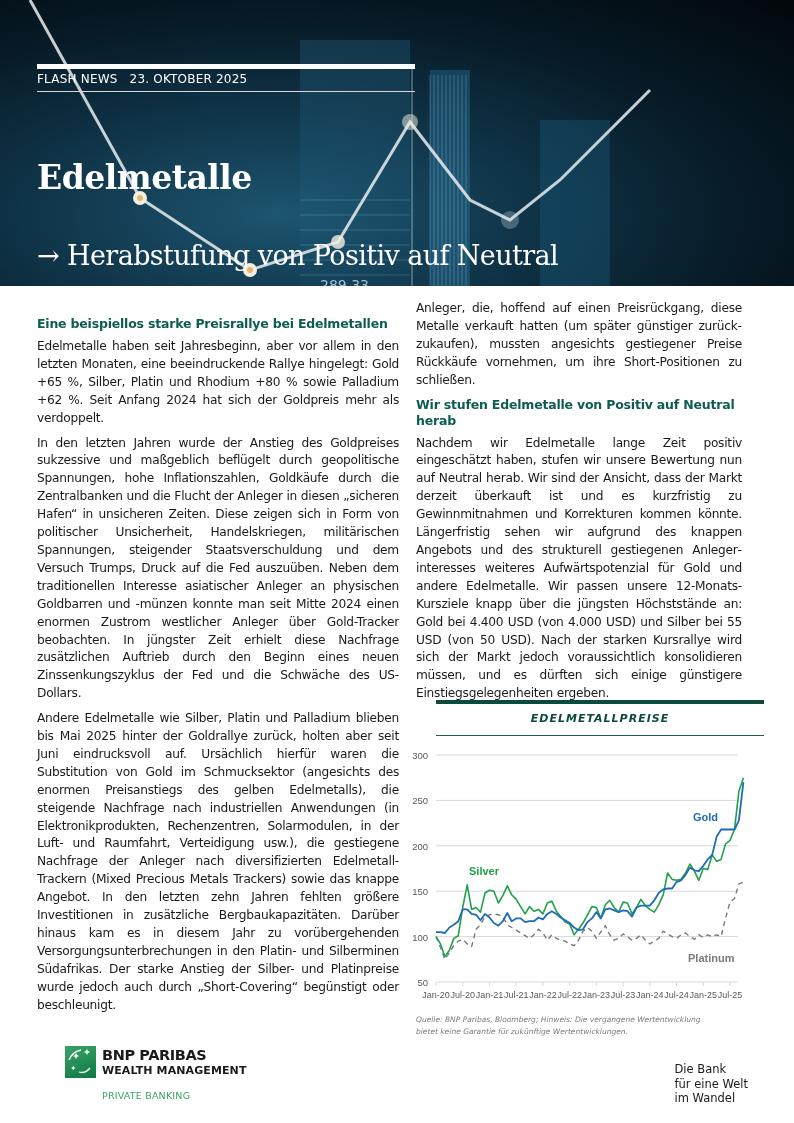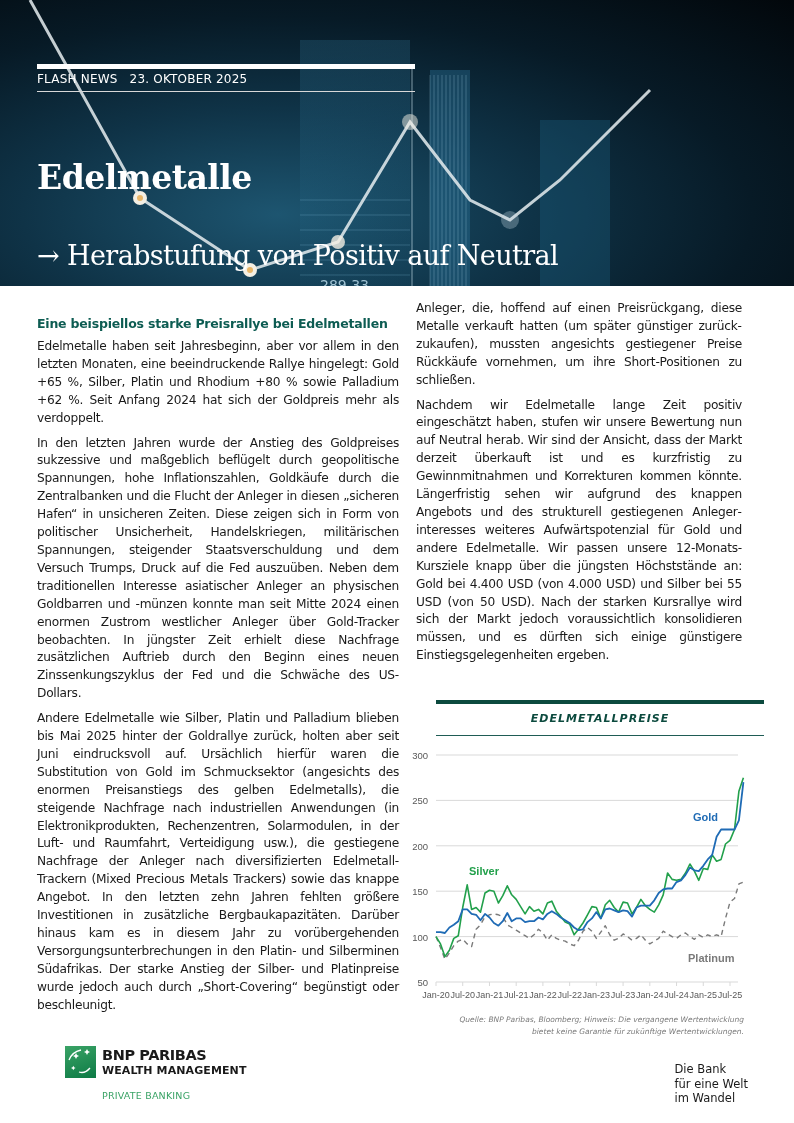--- a/index.html
+++ b/index.html
@@ -21,21 +21,21 @@
   .col.right { left: 416px; top: 300px; width: 326px; }
   .col h2 { font-family: "DejaVu Sans", sans-serif; font-size: 12.5px; font-weight: bold; color: #0d5c52; margin-bottom: 6px; line-height: 16px; letter-spacing: -0.2px; text-align: left; }
   .col p { margin-bottom: 7px; letter-spacing: -0.25px; }
   .col.right h2 { margin-top: 4px; }
 
   .chart-box { position: absolute; left: 436px; top: 700px; width: 328px; font-style: italic; }
   .chart-box .bar-top { height: 4px; background: #0c4a3e; }
   .chart-box .chart-title { font-family: "DejaVu Sans", sans-serif; font-weight: bold; font-size: 11px; color: #0c4a3e; text-align: center; letter-spacing: 1px; margin-top: 8px; height: 18px; }
   .chart-box .bar-bottom { height: 1px; background: #1f5c55; margin-top: 5px; }
   .chart-svg { position: absolute; left: 410px; top: 740px; }
-  .source { position: absolute; left: 416px; top: 1014px; width: 328px; font-family: "DejaVu Sans", sans-serif; font-style: italic; font-size: 7.5px; color: #7a7a7a; text-align: right; line-height: 12px; }
+  .source { position: absolute; left: 416px; top: 1014px; width: 328px; font-family: "DejaVu Sans", sans-serif; font-style: italic; font-size: 7.5px; color: #7a7a7a; text-align: left; line-height: 12px; }
 
   .footer-logo { position: absolute; left: 65px; top: 1046px; width: 170px; height: 60px; }
   .footer-logo .mark { position: absolute; left: 0; top: 0; width: 31px; height: 32px; background: linear-gradient(160deg, #3aa366 0%, #0d7a45 100%); }
   .footer-logo .bnp { position: absolute; left: 37px; top: 1px; font-family: "DejaVu Sans", sans-serif; font-weight: bold; font-size: 14.5px; color: #1a1a1a; letter-spacing: -0.4px; white-space: nowrap; }
   .footer-logo .wm { position: absolute; left: 37px; top: 18px; font-family: "DejaVu Sans", sans-serif; font-weight: bold; font-size: 11px; color: #1a1a1a; letter-spacing: 0.1px; white-space: nowrap; }
   .footer-logo .pb { position: absolute; left: 37px; top: 44px; font-family: "DejaVu Sans", sans-serif; font-size: 9.5px; color: #3aa366; letter-spacing: 0.2px; white-space: nowrap; }
   .tagline { position: absolute; right: 46px; top: 1062px; font-family: "DejaVu Sans", sans-serif; font-size: 11.5px; color: #1a1a1a; line-height: 14.5px; }
   .tagline div { white-space: nowrap; }
 </style>
 </head>
@@ -100,20 +100,21 @@
 
 <div class="col left">
   <h2>Eine beispiellos starke Preisrallye bei Edelmetallen</h2>
   <p>Edelmetalle haben seit Jahresbeginn, aber vor allem in den letzten Monaten, eine beeindruckende Rallye hin­gelegt: Gold +65 %, Silber, Platin und Rhodium +80 % sowie Palladium +62 %. Seit Anfang 2024 hat sich der Goldpreis mehr als verdoppelt.</p>
   <p>In den letzten Jahren wurde der Anstieg des Goldpreises sukzessive und maßgeblich beflügelt durch geopolitische Spannungen, hohe Inflationszahlen, Goldkäufe durch die Zentralbanken und die Flucht der Anleger in diesen „sicheren Hafen“ in unsicheren Zeiten. Diese zeigen sich in Form von politischer Unsicherheit, Handelskriegen, militärischen Spannun­gen, steigender Staatsverschuldung und dem Versuch Trumps, Druck auf die Fed auszuüben. Neben dem traditionellen Interesse asiatischer Anleger an physischen Goldbarren und -münzen konnte man seit Mitte 2024 einen enormen Zustrom westlicher Anleger über Gold-Tracker beobachten. In jüngster Zeit erhielt diese Nachfrage zusätzlichen Auftrieb durch den Beginn eines neuen Zinssenkungszyklus der Fed und die Schwäche des US-Dollars.</p>
   <p>Andere Edelmetalle wie Silber, Platin und Palladium blieben bis Mai 2025 hinter der Goldrallye zurück, holten aber seit Juni eindrucksvoll auf. Ursächlich hierfür waren die Substitution von Gold im Schmucksektor (angesichts des enormen Preisanstiegs des gelben Edelmetalls), die steigende Nachfrage nach industriellen Anwendungen (in Elektronikprodukten, Rechenzentren, Solarmodulen, in der Luft- und Raum­fahrt, Verteidigung usw.), die gestiegene Nachfrage der Anleger nach diversifizierten Edelmetall-Trackern (Mixed Precious Metals Trackers) sowie das knappe Angebot. In den letzten zehn Jahren fehlten größere Investitionen in zusätzliche Bergbaukapazitäten. Darüber hinaus kam es in diesem Jahr zu vorüber­gehenden Versorgungsunterbrechungen in den Platin- und Silberminen Südafrikas. Der starke Anstieg der Silber- und Platinpreise wurde jedoch auch durch „Short-Covering“ begünstigt oder beschleunigt.</p>
 </div>
 
 <div class="col right">
   <p>Anleger, die, hoffend auf einen Preisrückgang, diese Metalle verkauft hatten (um später günstiger zurück­zukaufen), mussten angesichts gestiegener Preise Rückkäufe vornehmen, um ihre Short-Positionen zu schließen.</p>
+  <h2>Wir stufen Edelmetalle von Positiv auf Neutral herab</h2>
   <p>Nachdem wir Edelmetalle lange Zeit positiv eingeschätzt haben, stufen wir unsere Bewertung nun auf Neutral herab. Wir sind der Ansicht, dass der Markt derzeit überkauft ist und es kurzfristig zu Gewinnmitnahmen und Korrekturen kommen könnte. Längerfristig sehen wir aufgrund des knappen Angebots und des strukturell gestiegenen Anleger­interesses weiteres Aufwärtspotenzial für Gold und andere Edelmetalle. Wir passen unsere 12-Monats-Kursziele knapp über die jüngsten Höchststände an: Gold bei 4.400 USD (von 4.000 USD) und Silber bei 55 USD (von 50 USD). Nach der starken Kursrallye wird sich der Markt jedoch voraussichtlich konsolidieren müssen, und es dürften sich einige günstigere Einstiegsgelegenheiten ergeben.</p>
 </div>
 
 <div class="chart-box">
   <div class="bar-top"></div>
   <div class="chart-title">EDELMETALLPREISE</div>
   <div class="bar-bottom"></div>
 </div>
 
 <svg class="chart-svg" id="chart" width="340" height="272">

